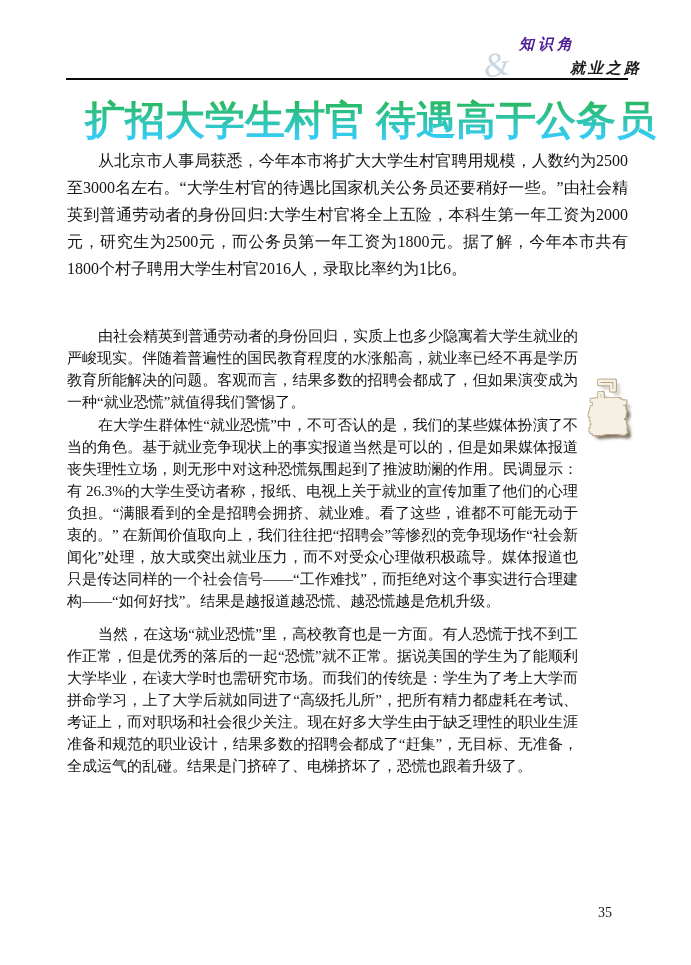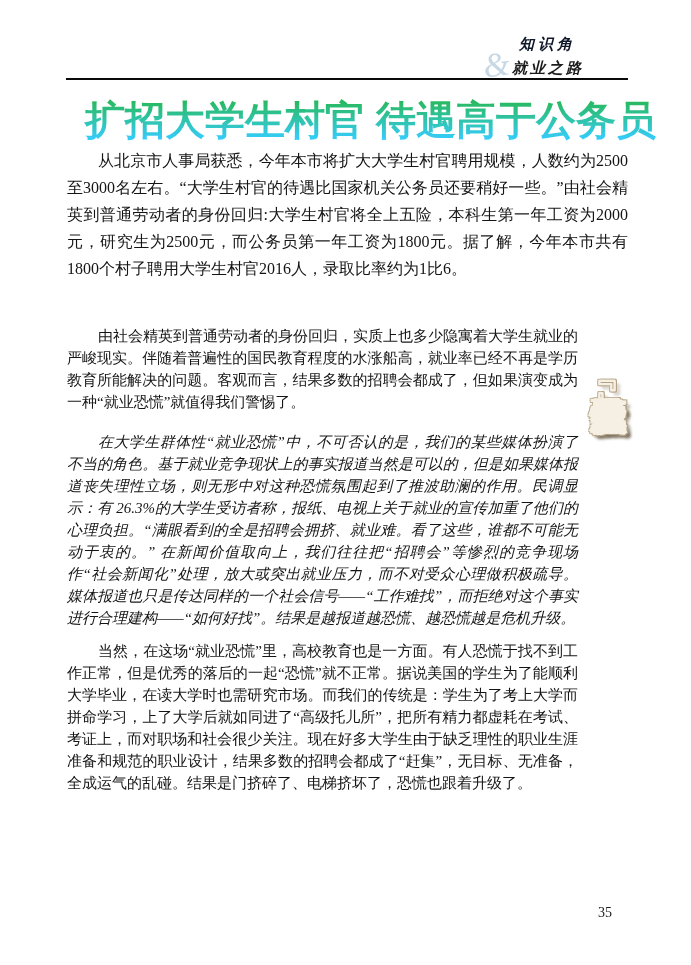--- a/index.html
+++ b/index.html
@@ -13,26 +13,26 @@
     overflow: hidden;
     font-family: "Liberation Serif", serif;
     color: #141414;
   }
 
   
   .hdr-topic {
     position: absolute;
     top: 35px; left: 519px;
     font-size: 15px; font-weight: bold; font-style: italic;
-    letter-spacing: 4px; color: #0f172a;
+    letter-spacing: 4px; color: #4c1d95;
     font-family: "Liberation Serif", serif;
   }
   .hdr-column {
     position: absolute;
-    top: 59px; left: 512px;
+    top: 59px; left: 570px;
     font-size: 15px; font-weight: bold; font-style: italic;
     letter-spacing: 3px; color: #1a1a1a;
     font-family: "Liberation Serif", serif;
   }
   .hdr-ornament {
     position: absolute;
     top: 48px; left: 483px;
     font-size: 34px; line-height: 1;
     font-style: italic; font-family: "Liberation Serif", serif;
     color: #c7d8e4;
@@ -73,21 +73,21 @@
     position: absolute;
     left: 67px; top: 147px;
     width: 561px;
     text-align: justify;
   }
   .content p { text-indent: 31px; }
   .p-news1 { font-size: 16px; line-height: 27px; }
   .p-news2 { margin-top: 14px; font-size: 15px; line-height: 22px; }
   .p-essay { font-size: 15px; line-height: 22px; padding-right: 50px; }
   .p-essay1 { margin-top: 43px; }
-  .p-essay2 { margin-top: 18px; font-style: italic; }
+  .p-essay2 { margin-top: 1px; }
   .p-essay3 { margin-top: 11px; }
 
   
   .vertical-headline {
     position: absolute;
     left: 583px; top: 368px;
     height: 496px;
     writing-mode: vertical-rl;
     font-size: 37px;
     font-weight: bold;

